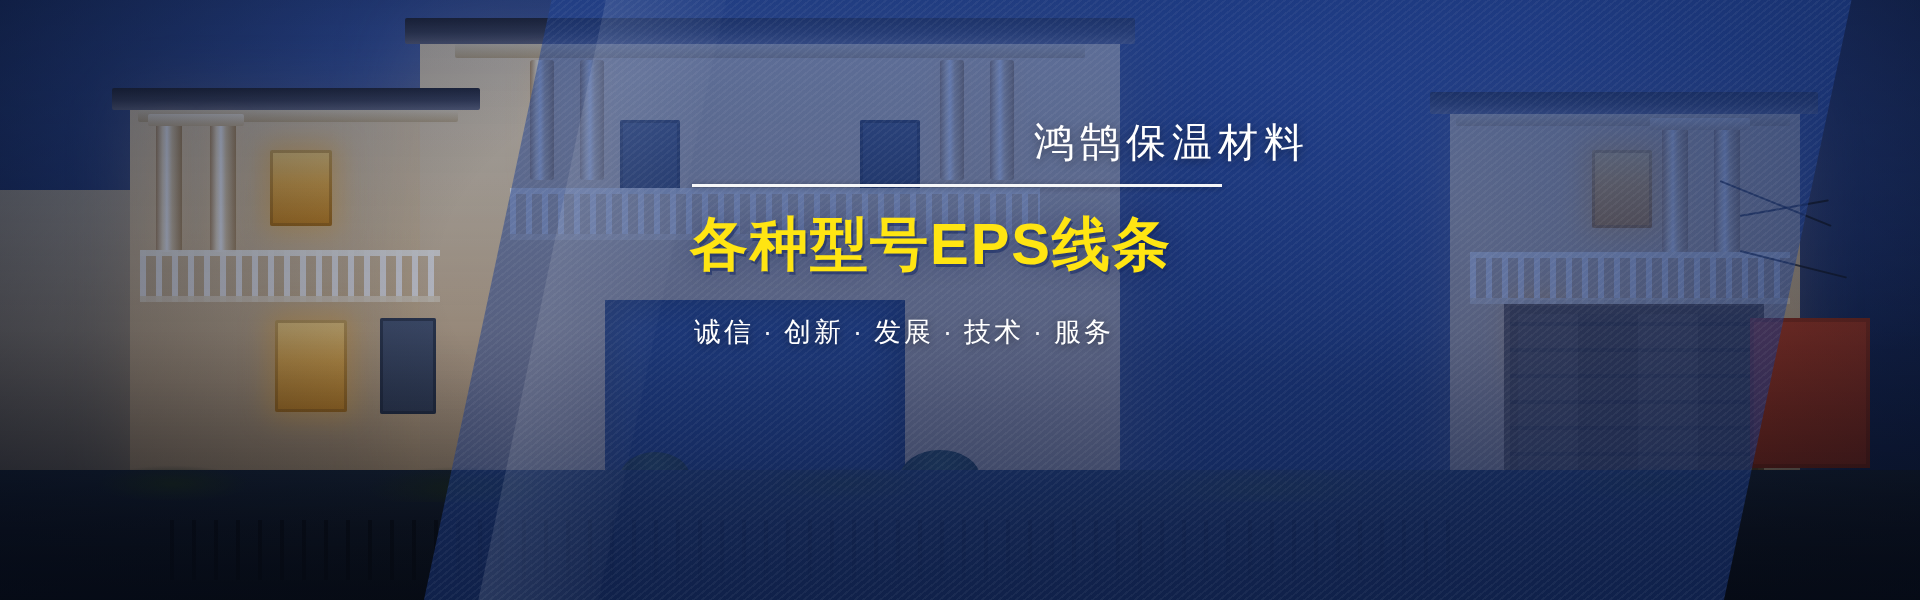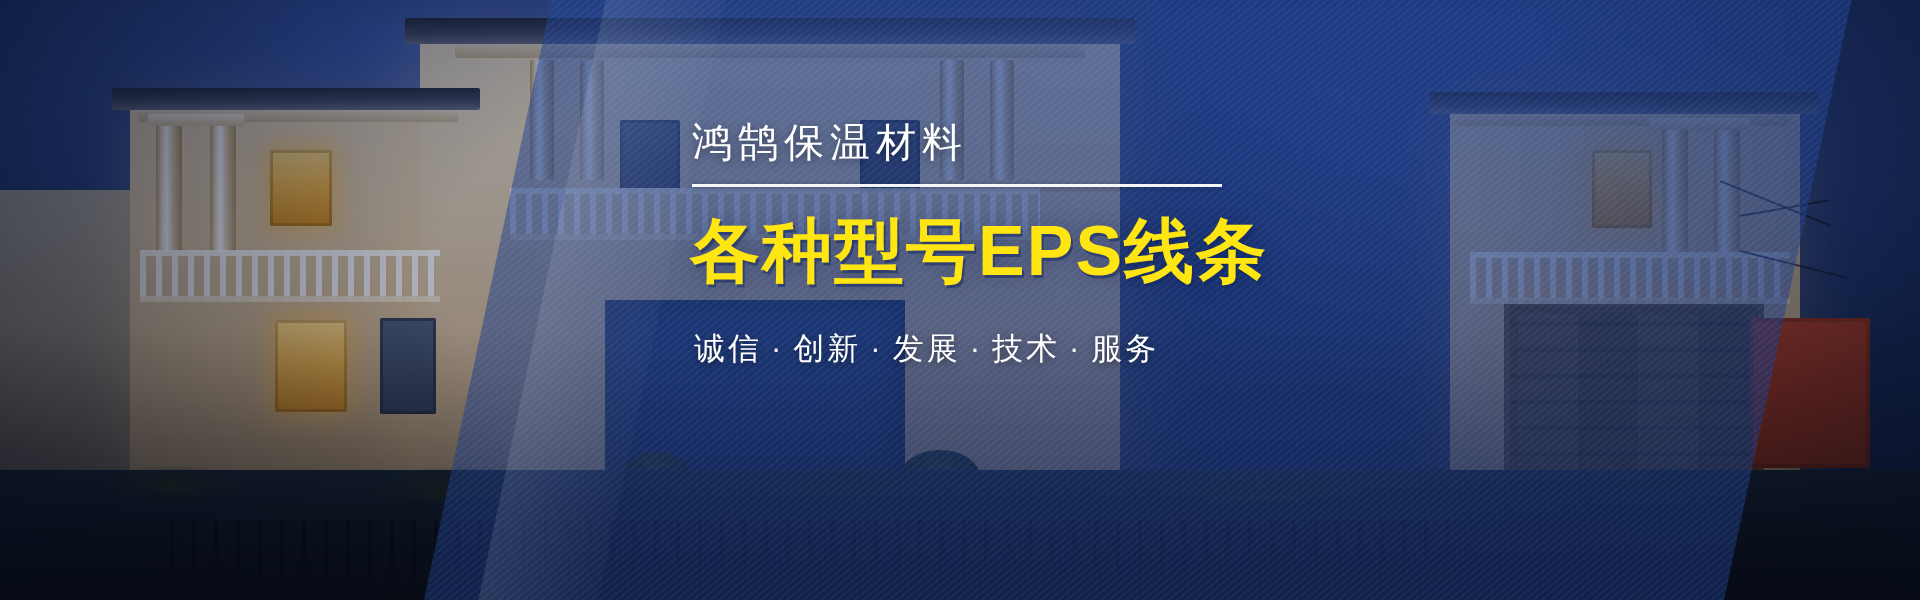--- a/index.html
+++ b/index.html
@@ -191,39 +191,40 @@
   }
   .company {
     color: #ffffff;
     font-size: 40px;
     letter-spacing: 6px;
     font-weight: 400;
     line-height: 1.1;
     text-shadow: 0 2px 10px rgba(0,0,0,0.45);
     margin: 0 0 20px 0;
     padding-left: 2px;
+    text-align: right;
   }
   .rule {
     width: 530px; height: 3px; background: #ffffff; opacity: 0.95;
     margin: 0 0 22px 2px;
     box-shadow: 0 1px 6px rgba(0,0,0,0.35);
   }
   .headline {
     color: #ffe512;
-    font-size: 70px;
+    font-size: 58px;
     font-weight: bold;
     line-height: 1.22;
     letter-spacing: 2px;
     margin: 0;
     text-shadow: 2px 3px 0 rgba(20,40,100,0.55), 0 0 22px rgba(0,20,70,0.35);
     white-space: nowrap;
   }
   .slogan {
     color: #ffffff;
-    font-size: 31px;
+    font-size: 27px;
     letter-spacing: 3px;
     font-weight: 400;
     margin: 34px 0 6px 4px;
     text-shadow: 0 2px 9px rgba(0,0,0,0.45);
     white-space: nowrap;
   }
   .slogan .dot { margin: 0 9px; opacity: 0.95; }
 </style>
 </head>
 <body>

